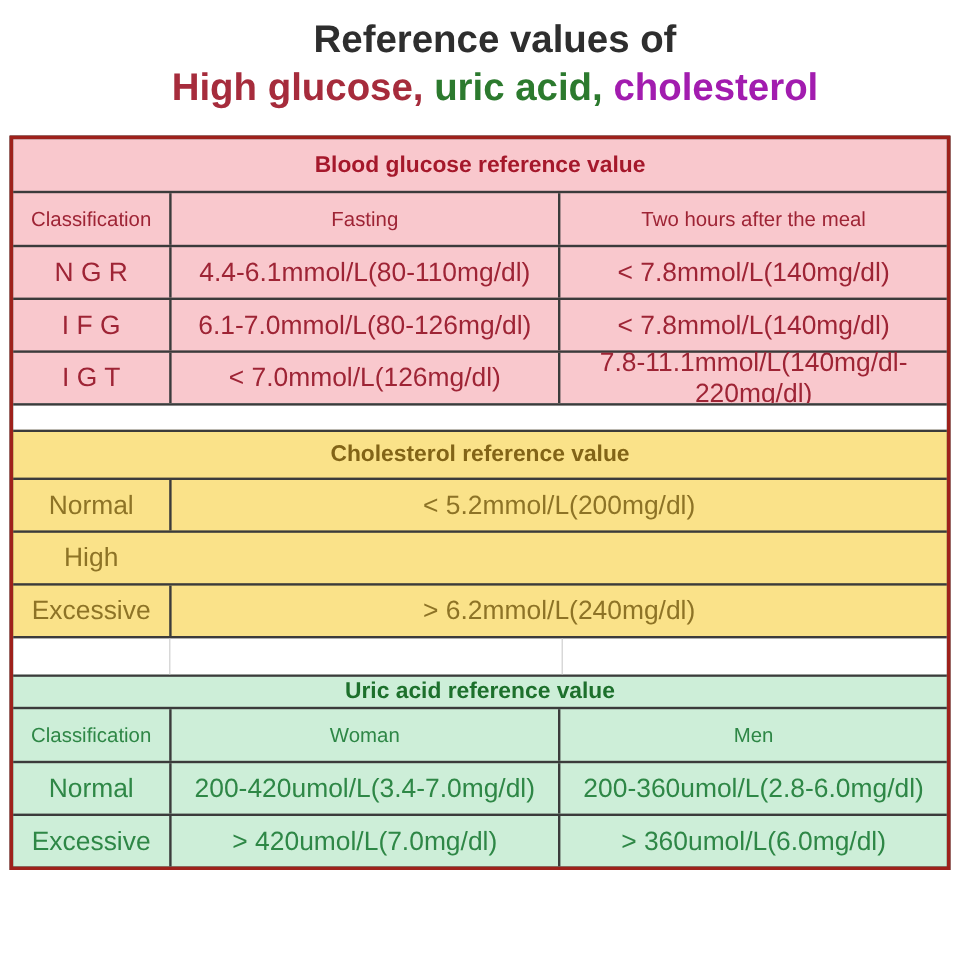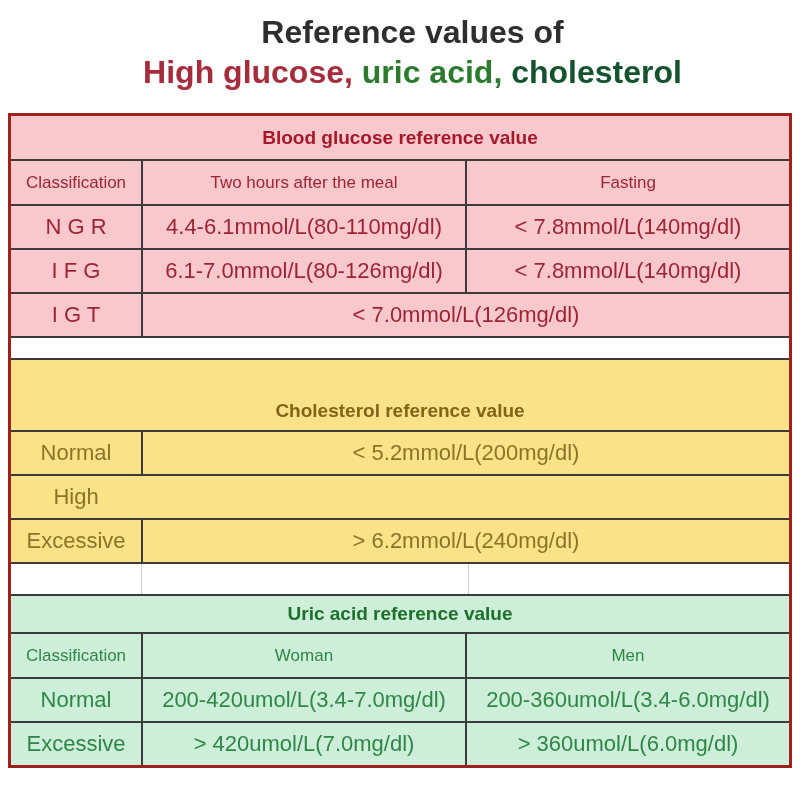--- a/index.html
+++ b/index.html
@@ -7,21 +7,21 @@
     width:800px;height:800px;box-sizing:border-box;
     font-family:"Liberation Sans", sans-serif;
     background:#ffffff;overflow:hidden;
   }
   
   .title-block{height:113px;box-sizing:border-box;padding-top:12px;text-align:center;padding-left:25px;}
   .title-line1{font-size:32px;font-weight:bold;color:#2e2e2e;line-height:40px;letter-spacing:0px;}
   .title-line2{font-size:32px;font-weight:bold;line-height:40px;}
   .seg-blood{color:#a62c3c;}
   .seg-uric{color:#2c7a2e;}
-  .seg-chol{color:#14532d;}
+  .seg-chol{color:#a21caf;}
   
   .board{
     margin:0 8px;box-sizing:border-box;
     border:3px solid #9e211b;background:#000000;
   }
   .tbl{width:100%;}
   .trow{display:flex;align-items:center;box-sizing:border-box;}
   .trow + .trow{border-top:2px solid #3b3b3b;}
   .title-row{height:43px;justify-content:center;font-weight:bold;font-size:19px;}
   .hrow .cell{font-size:17px;}
@@ -34,24 +34,24 @@
   .cell + .cell{border-left:2px solid #3b3b3b;}
   .c-class{width:130px;flex:0 0 130px;}
   .c-val{flex:1 1 0;}
   .hrow{height:45px;}
   .drow{height:44px;}
   
   .tbl-pink{background:#f9c8cd;color:#9e2435;}
   .tbl-pink .title-row{color:#a5182b;}
   
   .tbl-yellow{background:#fae289;color:#8d7326;border-top:2px solid #3b3b3b;}
-  .tbl-yellow .title-row{color:#826417;height:38px;margin-top:32px;}
+  .tbl-yellow .title-row{color:#826417;height:38px;}
   
   .tbl-green{background:#cdeed8;color:#2e8746;border-top:2px solid #3b3b3b;}
-  .tbl-green .title-row{color:#1d702c;height:36px;}
+  .tbl-green .title-row{color:#1d702c;height:25px;}
   
   .gap{background:#ffffff;border-top:2px solid #3b3b3b;position:relative;}
   .gap1{height:20px;}
   .gap2{height:30px;}
   .gap2 .vline{position:absolute;top:0;bottom:0;width:1px;background:#cfcfcf;}
   .gap2 .vline-1{left:130px;}
   .gap2 .vline-2{left:457px;}
 </style>
 </head>
 <body>
@@ -64,36 +64,37 @@
       <span class="seg-blood">High glucose, </span><span class="seg-uric">uric acid, </span><span class="seg-chol">cholesterol</span>
     </div>
   </div>
 
   <div class="board">
 
     <section class="tbl tbl-pink">
       <div class="trow title-row">Blood glucose reference value</div>
       <div class="trow hrow">
         <div class="cell c-class">Classification</div>
+        <div class="cell c-val">Fasting</div>
         <div class="cell c-val">Two hours after the meal</div>
-        <div class="cell c-val">Fasting</div>
       </div>
       <div class="trow drow">
         <div class="cell c-class">N G R</div>
         <div class="cell c-val">4.4-6.1mmol/L(80-110mg/dl)</div>
         <div class="cell c-val">&lt; 7.8mmol/L(140mg/dl)</div>
       </div>
       <div class="trow drow">
         <div class="cell c-class">I F G</div>
         <div class="cell c-val">6.1-7.0mmol/L(80-126mg/dl)</div>
         <div class="cell c-val">&lt; 7.8mmol/L(140mg/dl)</div>
       </div>
       <div class="trow drow">
         <div class="cell c-class">I G T</div>
         <div class="cell c-val">&lt; 7.0mmol/L(126mg/dl)</div>
+        <div class="cell c-val">7.8-11.1mmol/L(140mg/dl-220mg/dl)</div>
       </div>
     </section>
 
     <div class="gap gap1"></div>
 
     <section class="tbl tbl-yellow">
       <div class="trow title-row">Cholesterol reference value</div>
       <div class="trow drow">
         <div class="cell c-class">Normal</div>
         <div class="cell c-val">&lt; 5.2mmol/L(200mg/dl)</div>
@@ -115,21 +116,21 @@
     <section class="tbl tbl-green">
       <div class="trow title-row">Uric acid reference value</div>
       <div class="trow hrow">
         <div class="cell c-class">Classification</div>
         <div class="cell c-val">Woman</div>
         <div class="cell c-val">Men</div>
       </div>
       <div class="trow drow">
         <div class="cell c-class">Normal</div>
         <div class="cell c-val">200-420umol/L(3.4-7.0mg/dl)</div>
-        <div class="cell c-val">200-360umol/L(3.4-6.0mg/dl)</div>
+        <div class="cell c-val">200-360umol/L(2.8-6.0mg/dl)</div>
       </div>
       <div class="trow drow">
         <div class="cell c-class">Excessive</div>
         <div class="cell c-val">&gt; 420umol/L(7.0mg/dl)</div>
         <div class="cell c-val">&gt; 360umol/L(6.0mg/dl)</div>
       </div>
     </section>
 
   </div>
 </div>

